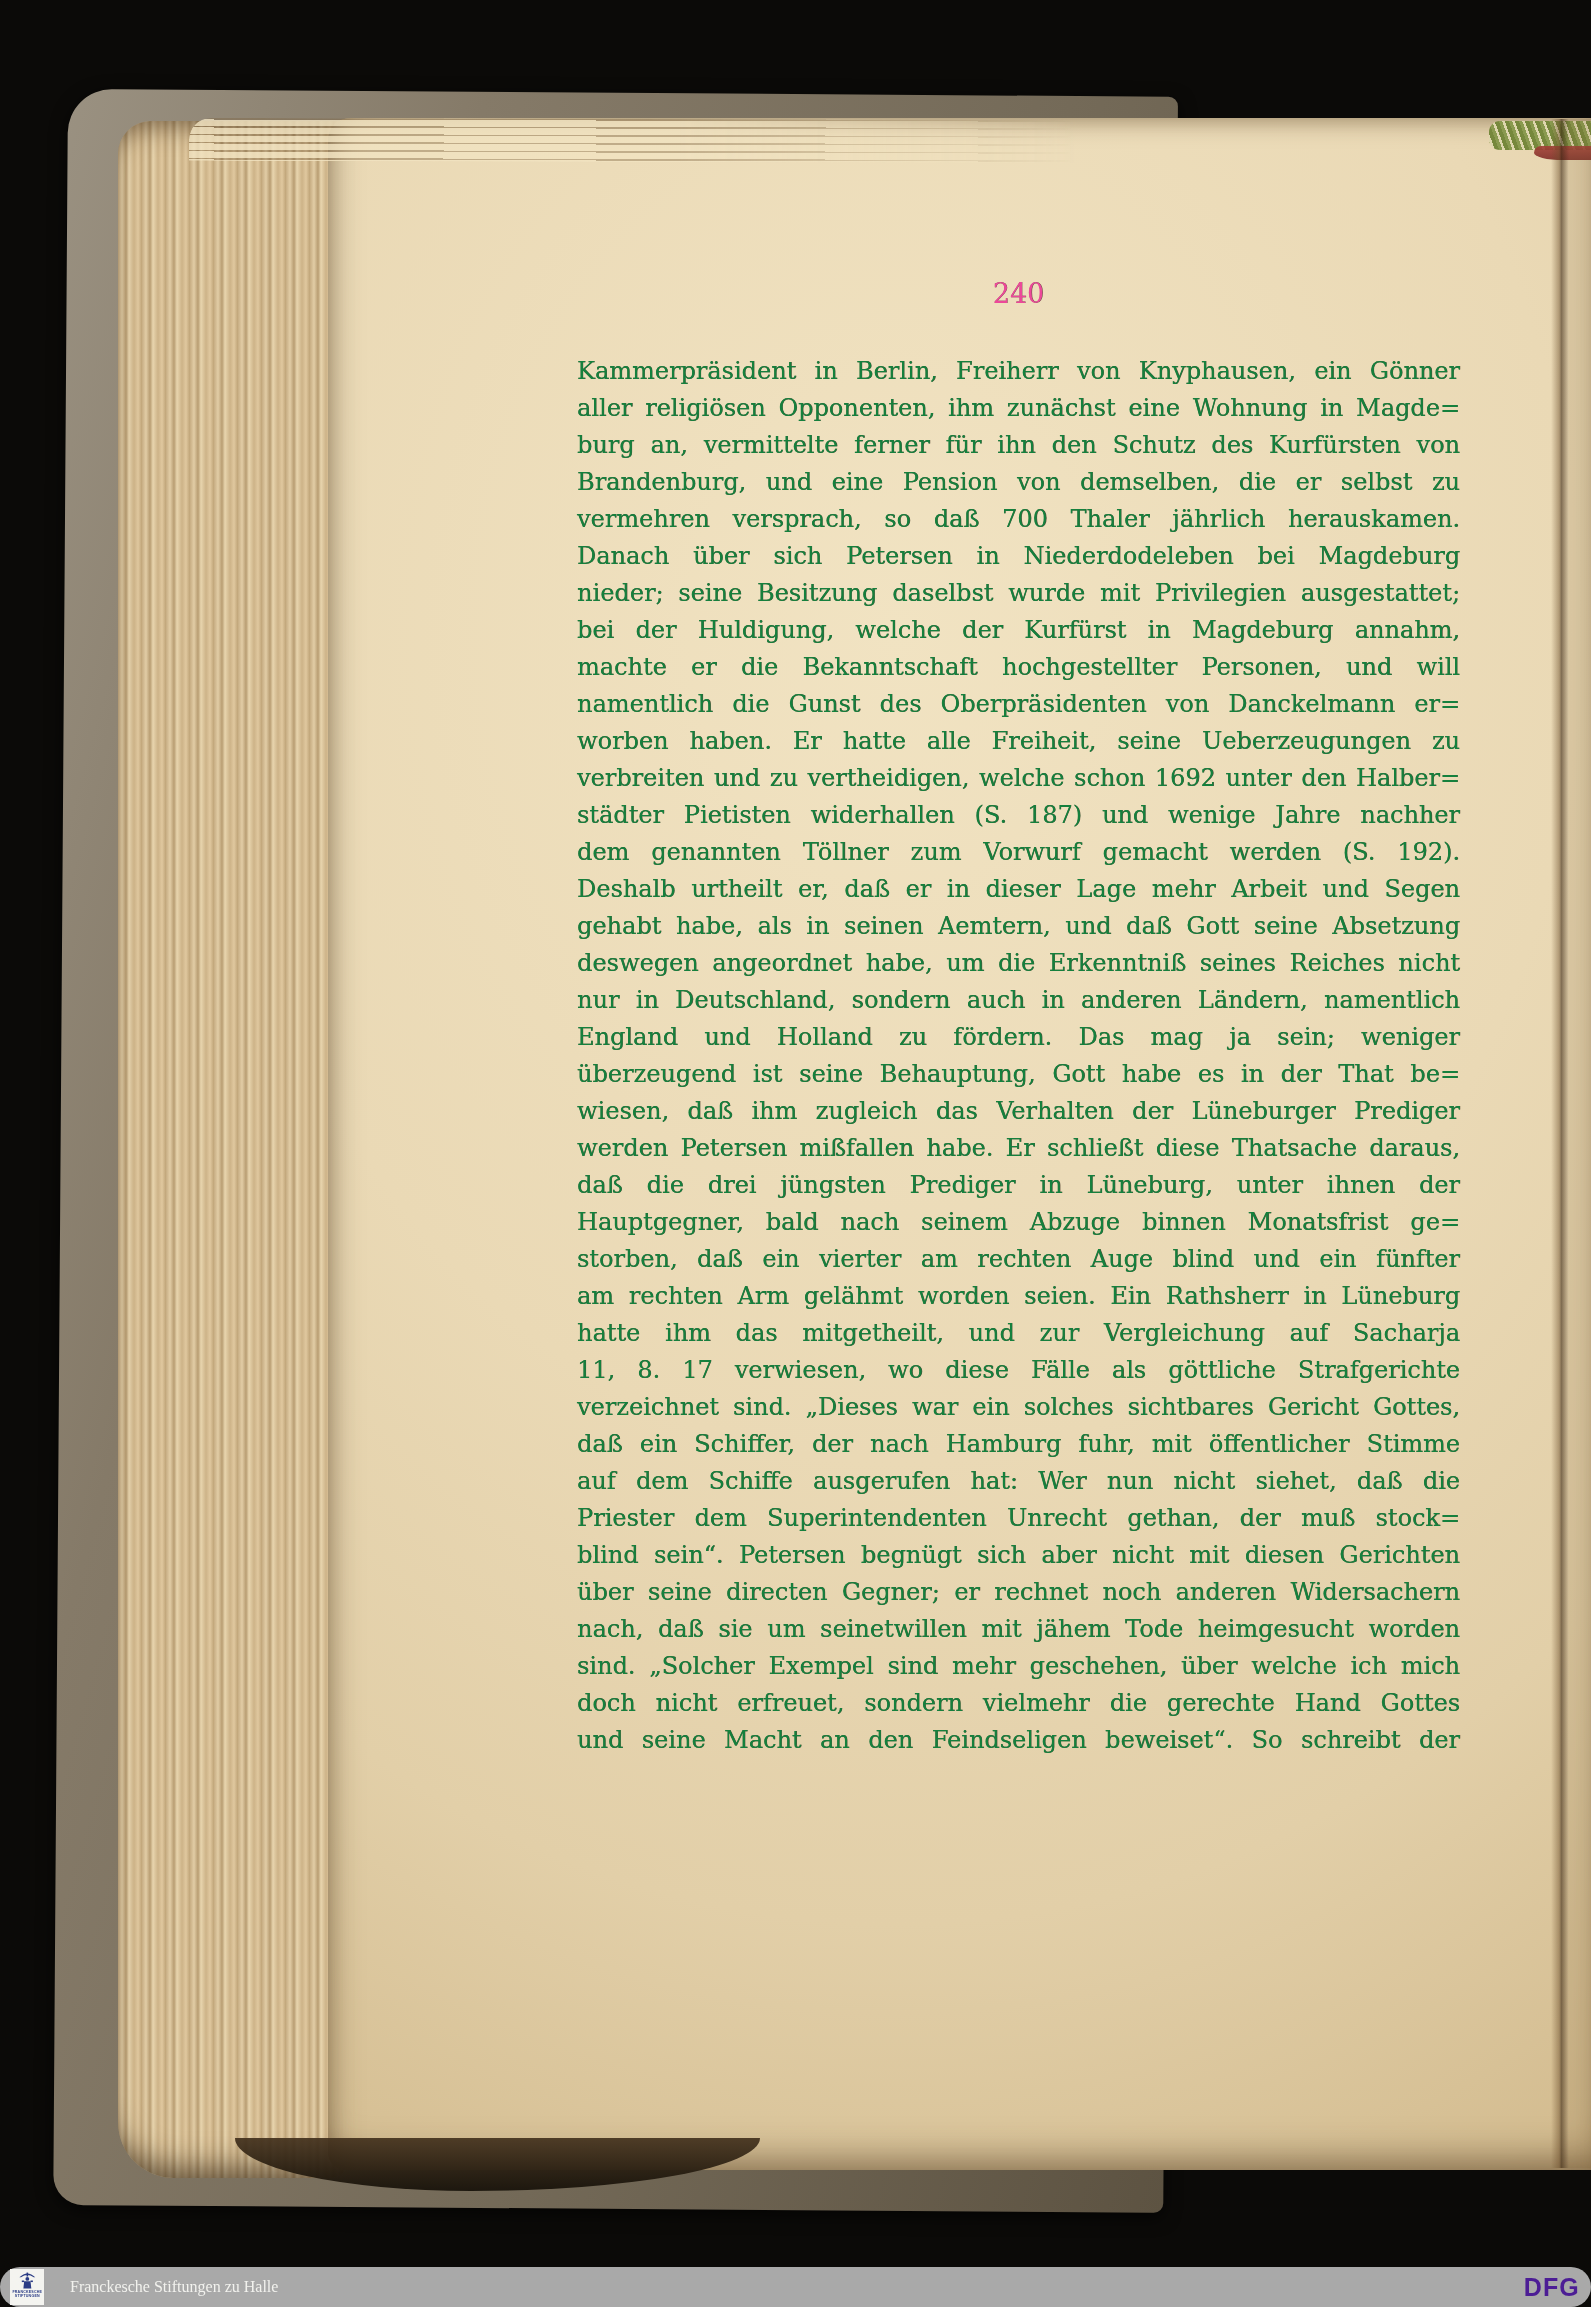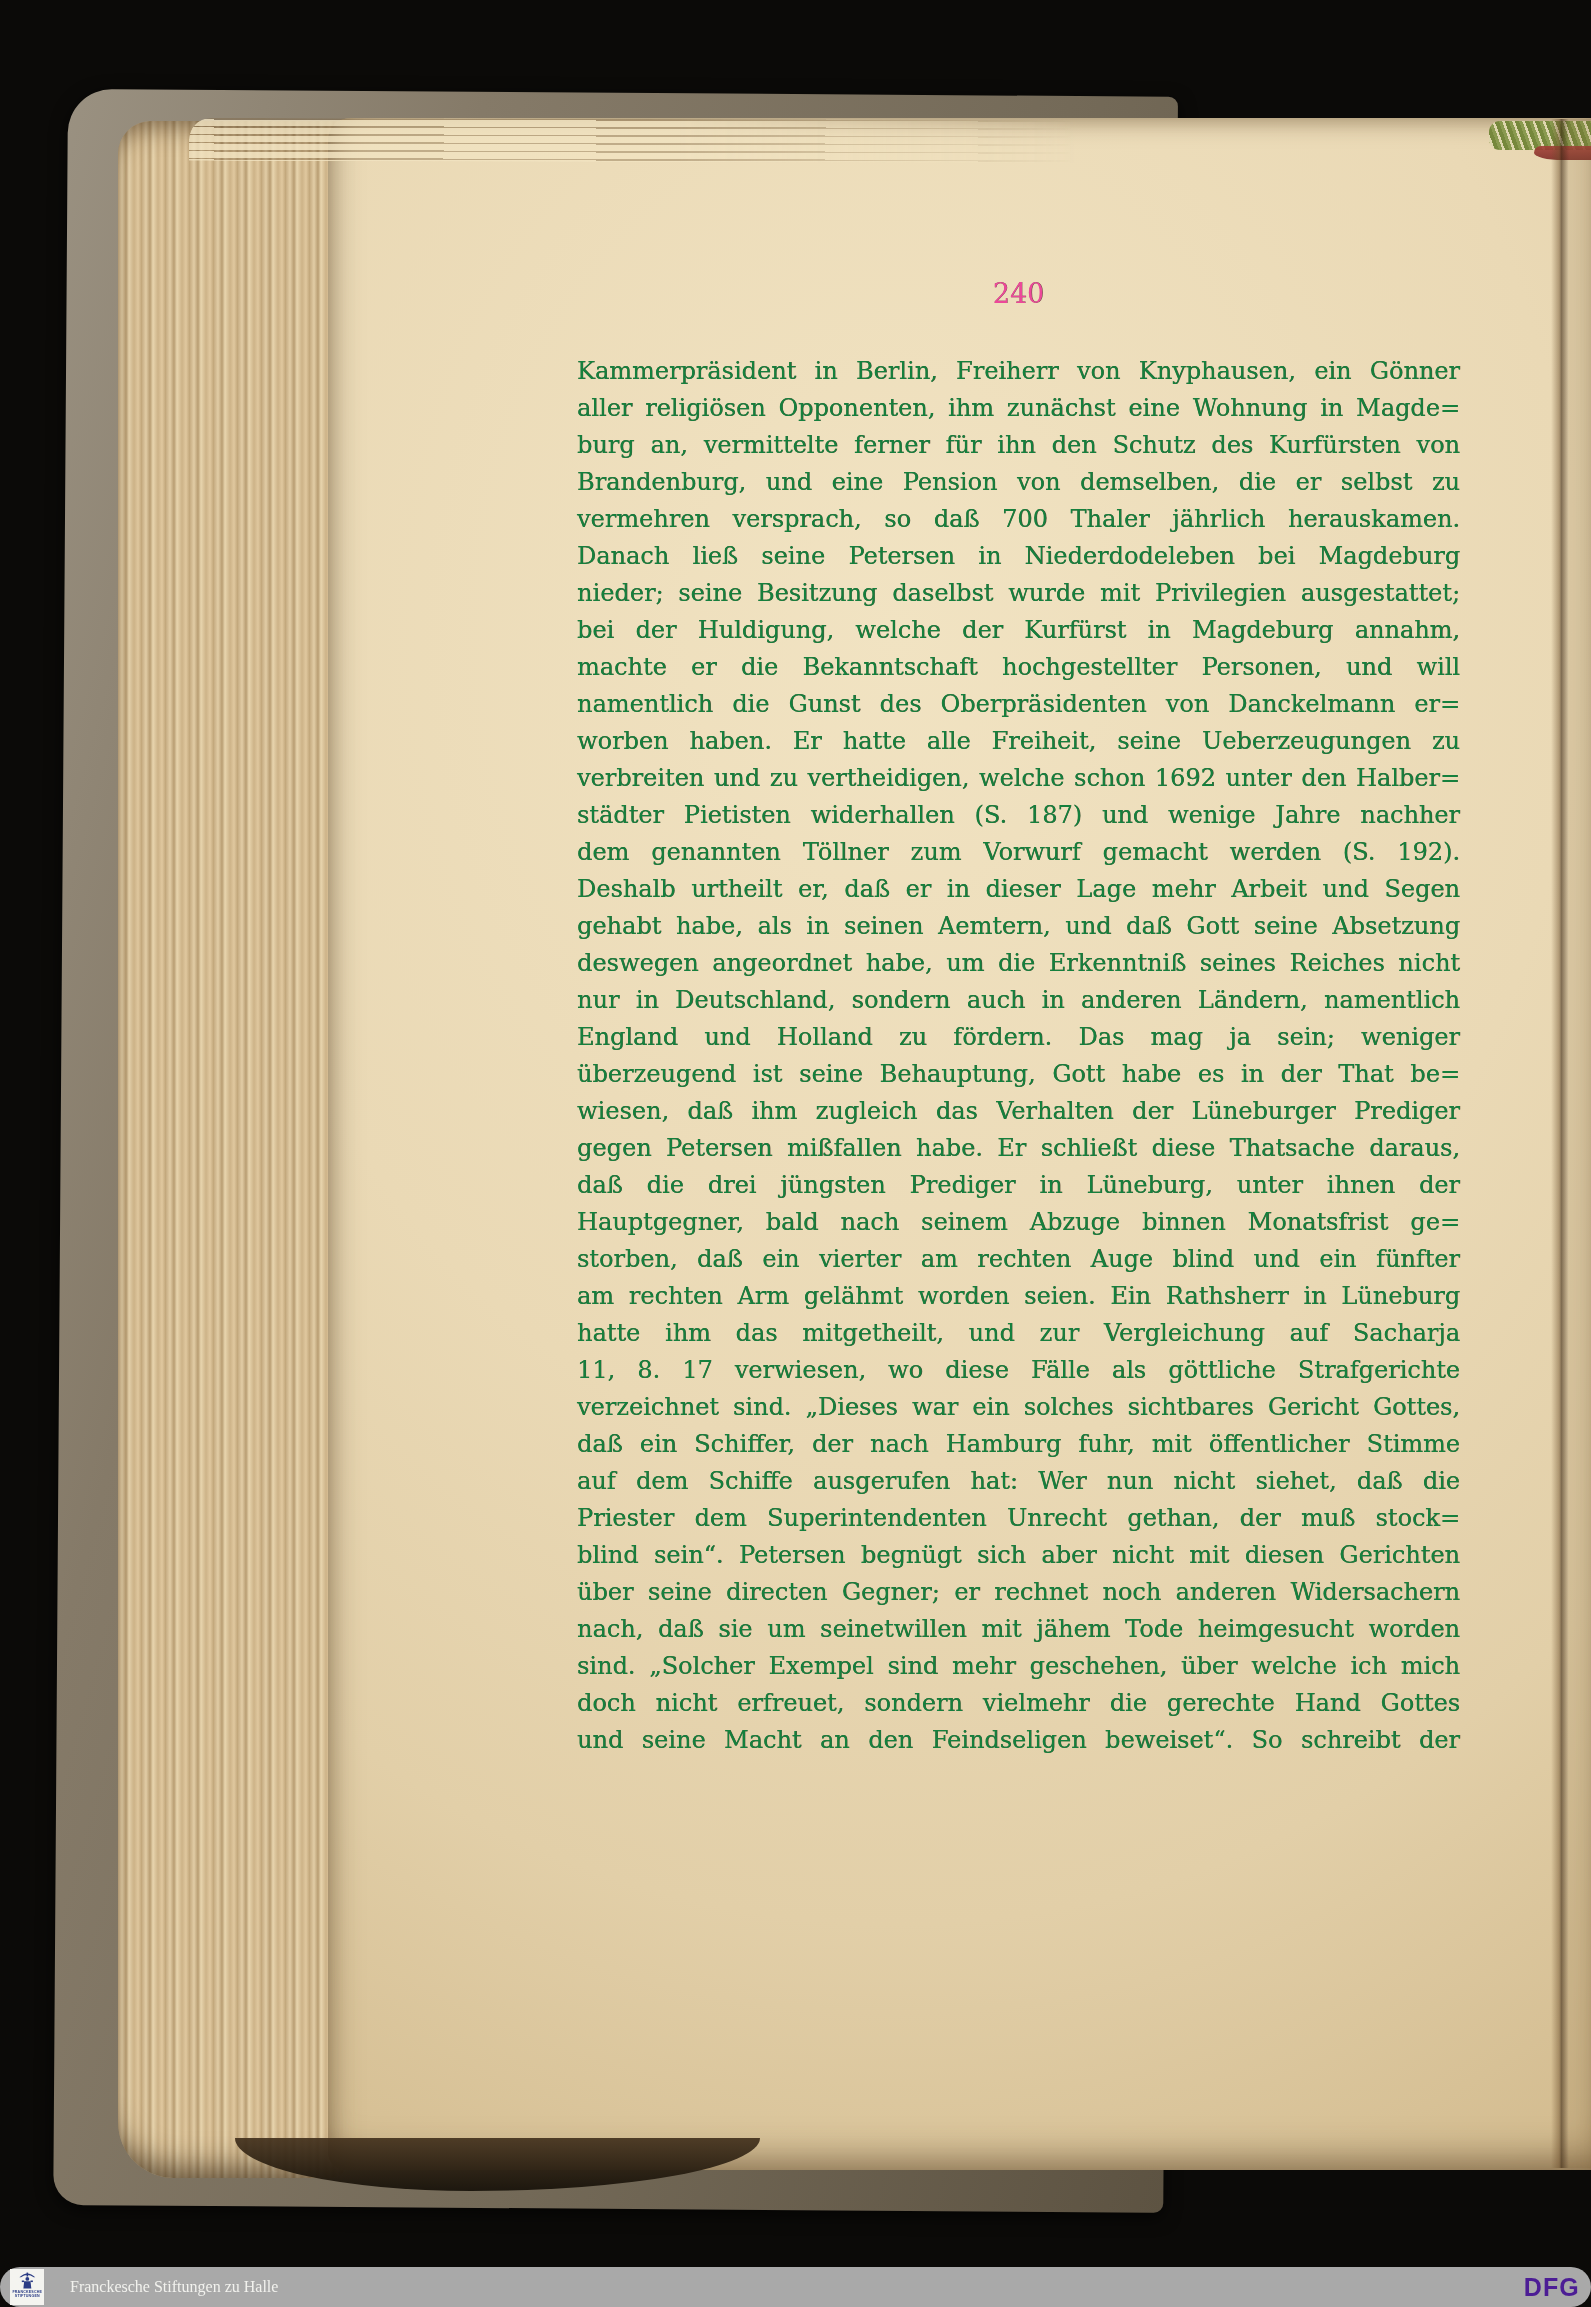--- a/index.html
+++ b/index.html
@@ -123,37 +123,37 @@
   <div class="page-sliver"></div>
   <div class="bottom-shadow"></div>
 
   <div class="page-number">240</div>
   <div class="page-text">
       <div class="text-line">Kammerpräsident in Berlin, Freiherr von Knyphausen, ein Gönner</div>
       <div class="text-line">aller religiösen Opponenten, ihm zunächst eine Wohnung in Magde=</div>
       <div class="text-line">burg an, vermittelte ferner für ihn den Schutz des Kurfürsten von</div>
       <div class="text-line">Brandenburg, und eine Pension von demselben, die er selbst zu</div>
       <div class="text-line">vermehren versprach, so daß 700 Thaler jährlich herauskamen.</div>
-      <div class="text-line">Danach ließ seine Petersen in Niederdodeleben bei Magdeburg</div>
+      <div class="text-line">Danach über sich Petersen in Niederdodeleben bei Magdeburg</div>
       <div class="text-line">nieder; seine Besitzung daselbst wurde mit Privilegien ausgestattet;</div>
       <div class="text-line">bei der Huldigung, welche der Kurfürst in Magdeburg annahm,</div>
       <div class="text-line">machte er die Bekanntschaft hochgestellter Personen, und will</div>
       <div class="text-line">namentlich die Gunst des Oberpräsidenten von Danckelmann er=</div>
       <div class="text-line">worben haben. Er hatte alle Freiheit, seine Ueberzeugungen zu</div>
       <div class="text-line">verbreiten und zu vertheidigen, welche schon 1692 unter den Halber=</div>
       <div class="text-line">städter Pietisten widerhallen (S. 187) und wenige Jahre nachher</div>
       <div class="text-line">dem genannten Töllner zum Vorwurf gemacht werden (S. 192).</div>
       <div class="text-line">Deshalb urtheilt er, daß er in dieser Lage mehr Arbeit und Segen</div>
       <div class="text-line">gehabt habe, als in seinen Aemtern, und daß Gott seine Absetzung</div>
       <div class="text-line">deswegen angeordnet habe, um die Erkenntniß seines Reiches nicht</div>
       <div class="text-line">nur in Deutschland, sondern auch in anderen Ländern, namentlich</div>
       <div class="text-line">England und Holland zu fördern.  Das mag ja sein; weniger</div>
       <div class="text-line">überzeugend ist seine Behauptung, Gott habe es in der That be=</div>
       <div class="text-line">wiesen, daß ihm zugleich das Verhalten der Lüneburger Prediger</div>
-      <div class="text-line">gegen Petersen mißfallen habe.  Er schließt diese Thatsache daraus,</div>
+      <div class="text-line">werden Petersen mißfallen habe.  Er schließt diese Thatsache daraus,</div>
       <div class="text-line">daß die drei jüngsten Prediger in Lüneburg, unter ihnen der</div>
       <div class="text-line">Hauptgegner, bald nach seinem Abzuge binnen Monatsfrist ge=</div>
       <div class="text-line">storben, daß ein vierter am rechten Auge blind und ein fünfter</div>
       <div class="text-line">am rechten Arm gelähmt worden seien.  Ein Rathsherr in Lüneburg</div>
       <div class="text-line">hatte ihm das mitgetheilt, und zur Vergleichung auf Sacharja</div>
       <div class="text-line">11, 8. 17 verwiesen, wo diese Fälle als göttliche Strafgerichte</div>
       <div class="text-line">verzeichnet sind.  „Dieses war ein solches sichtbares Gericht Gottes,</div>
       <div class="text-line">daß ein Schiffer, der nach Hamburg fuhr, mit öffentlicher Stimme</div>
       <div class="text-line">auf dem Schiffe ausgerufen hat:  Wer nun nicht siehet, daß die</div>
       <div class="text-line">Priester dem Superintendenten Unrecht gethan, der muß stock=</div>

